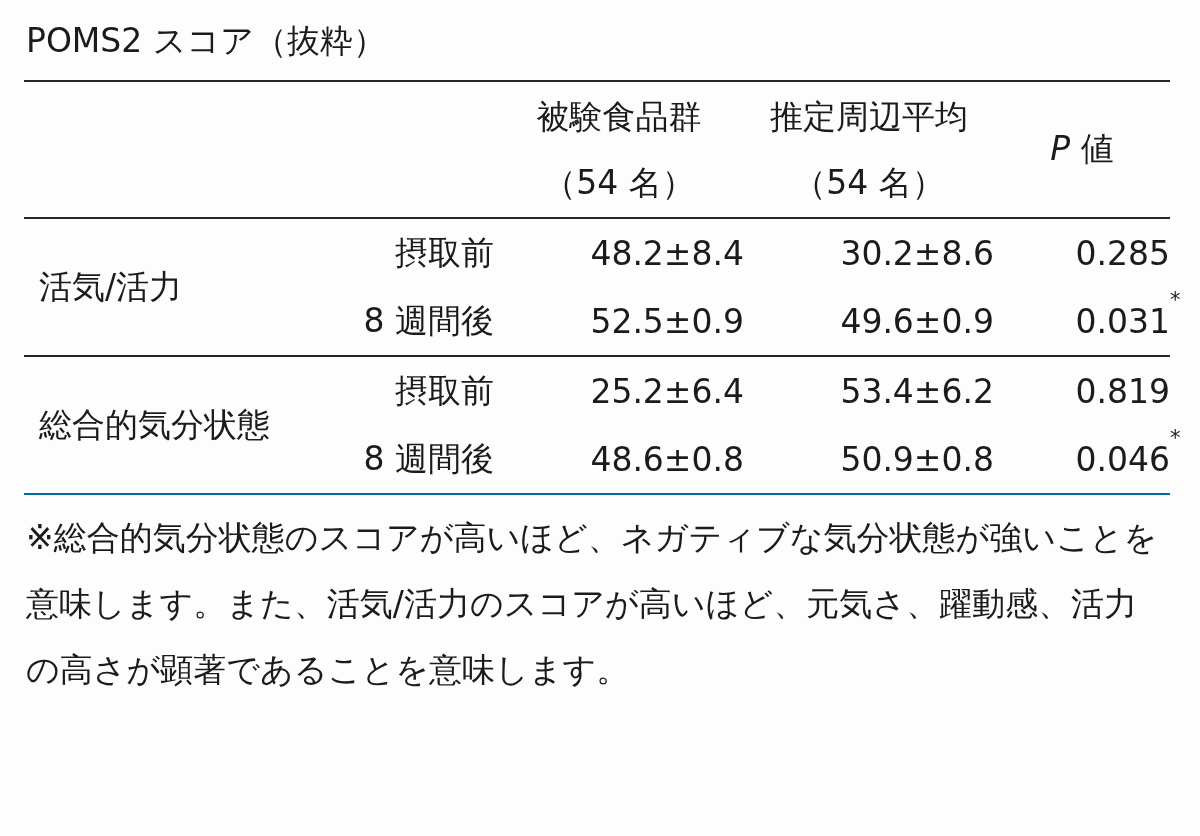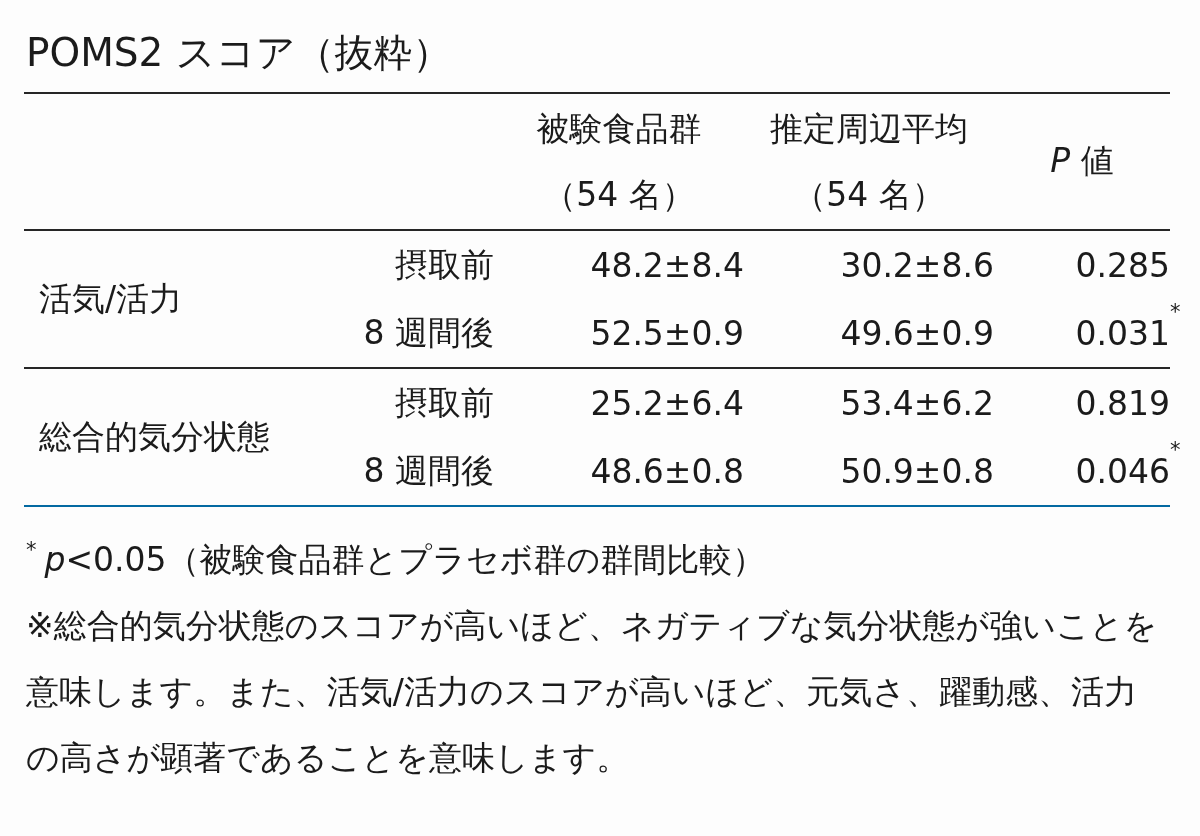--- a/index.html
+++ b/index.html
@@ -12,22 +12,22 @@
     font-family: "DejaVu Sans", "Liberation Sans", sans-serif;
     color: #1b1b1b;
     -webkit-font-smoothing: antialiased;
   }
   .page {
     width: 1200px;
     height: 836px;
     position: relative;
   }
   .title {
-    margin: 28px 0 0 26px;
-    font-size: 39px;
+    margin: 16px 0 0 26px;
+    font-size: 33px;
     line-height: 50px;
     white-space: nowrap;
   }
   table.poms {
     margin: 14px 0 0 24px;
     width: 1146px;
     border-collapse: collapse;
     table-layout: fixed;
     font-size: 33px;
     border-bottom: 2px solid #0369a1;
@@ -156,17 +156,16 @@
         <td>48.6±0.8</td>
         <td>50.9±0.8</td>
         <td>
           <span class="pcell-wrap"><span>0.046</span><span class="star">*</span></span>
         </td>
       </tr>
     </tbody>
   </table>
 
   <div class="notes">
-    <div class="note-line"><span class="sig-star">*</span><span class="italic">p</span><span>&lt;0.05（被験食品群とプラセボ群の群間比較）</span></div>
     <div class="remark">※総合的気分状態のスコアが高いほど、ネガティブな気分状態が強いことを意味します。また、活気/活力のスコアが高いほど、元気さ、躍動感、活力の高さが顕著であることを意味します。</div>
   </div>
 
 </div>
 
 </body></html>

